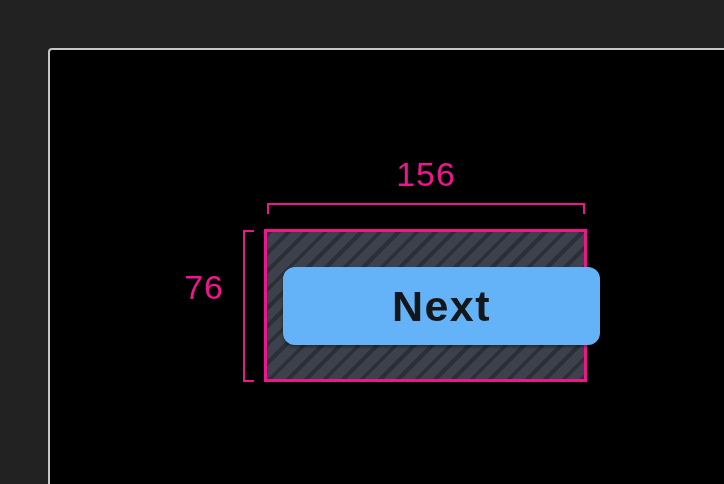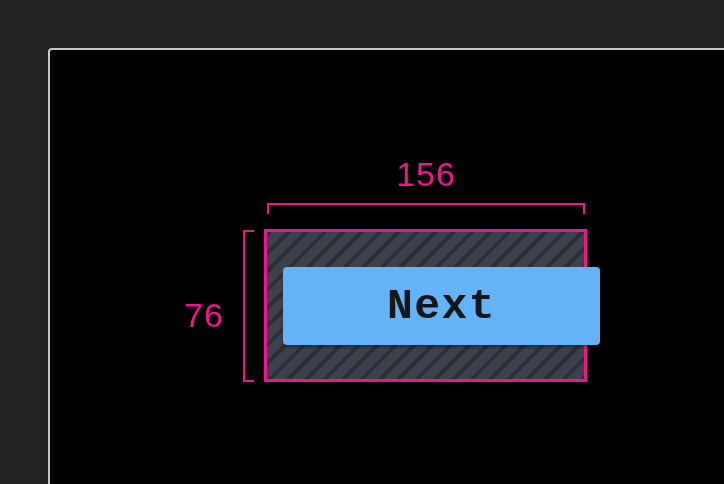--- a/index.html
+++ b/index.html
@@ -37,21 +37,21 @@
   .dim-width-bracket{
     position:absolute;
     left:201px;top:137px;width:318px;height:11px;
     border-top:2px solid var(--pink);
     border-left:2px solid var(--pink);
     border-right:2px solid var(--pink);
   }
   
   .dim-height-label{
     position:absolute;
-    left:106px;top:232px;width:52px;
+    left:106px;top:204px;width:52px;
     text-align:right;
     color:var(--pink);
     font-size:34px;line-height:1;
     letter-spacing:1px;
   }
   .dim-height-bracket{
     position:absolute;
     left:177px;top:164px;width:11px;height:152px;
     border-left:2px solid var(--pink);
     border-top:2px solid var(--pink);
@@ -70,23 +70,23 @@
       var(--hatch-base) 4px,
       var(--hatch-base) 13px
     );
   }
   .next-button{
     position:absolute;
     left:0;right:0;top:19px;bottom:18px;
     width:100%;
     border:none;
     background:var(--blue);
-    border-radius:4px;
+    border-radius:12px;
     color:var(--button-text);
-    font-family:Liberation Mono, monospace;
+    font-family:Liberation Sans, sans-serif;
     font-size:43px;
     font-weight:600;
     letter-spacing:1.5px;
     display:flex;align-items:center;justify-content:center;
     box-shadow:0 2px 3px rgba(0,0,0,0.35);
     cursor:pointer;
   }
 </style>
 </head>
 <body>

